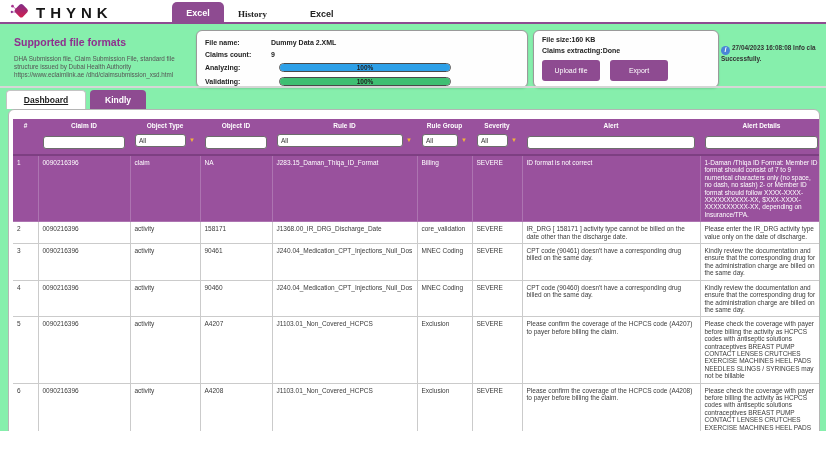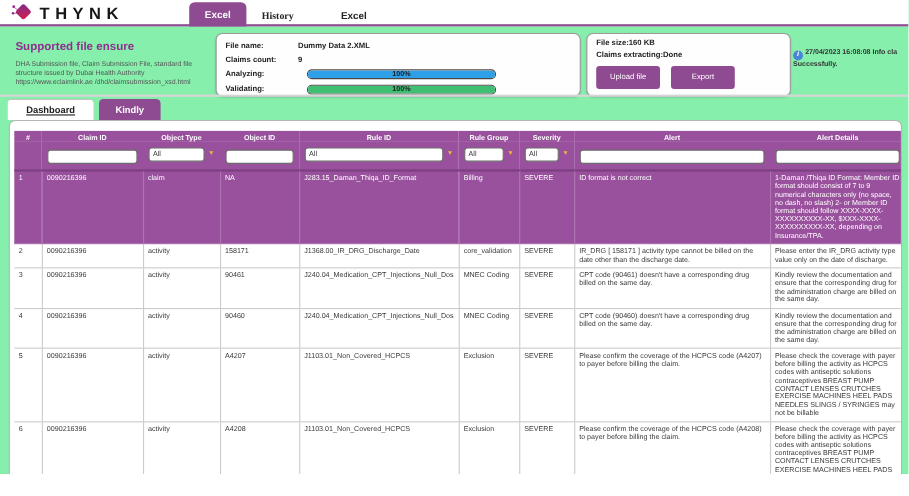--- a/index.html
+++ b/index.html
@@ -89,21 +89,21 @@
         <line x1="3.4" y1="12" x2="8" y2="12" stroke="#8e2f8e" stroke-width="0.8"></line>
       </svg>
       <span class="brand-text">THYNK</span>
     </div>
     <div class="nav-tab active">Excel</div>
     <div class="nav-tab nav-history">History</div>
     <div class="nav-tab nav-excel">Excel</div>
   </div>
 
   <div class="supported">
-    <div class="supported-title">Supported file ensure</div>
+    <div class="supported-title">Supported file formats</div>
     <div class="supported-desc">DHA Submission file, Claim Submission File, standard file structure issued by Dubai Health Authority https://www.eclaimlink.ae /dhd/claimsubmission_xsd.html</div>
   </div>
 
   <div class="panel panel-a">
     <div class="info-row">
       <span class="info-label">File name:</span>
       <span class="info-value">Dummy Data 2.XML</span>
     </div>
     <div class="info-row">
       <span class="info-label">Claims count:</span>

